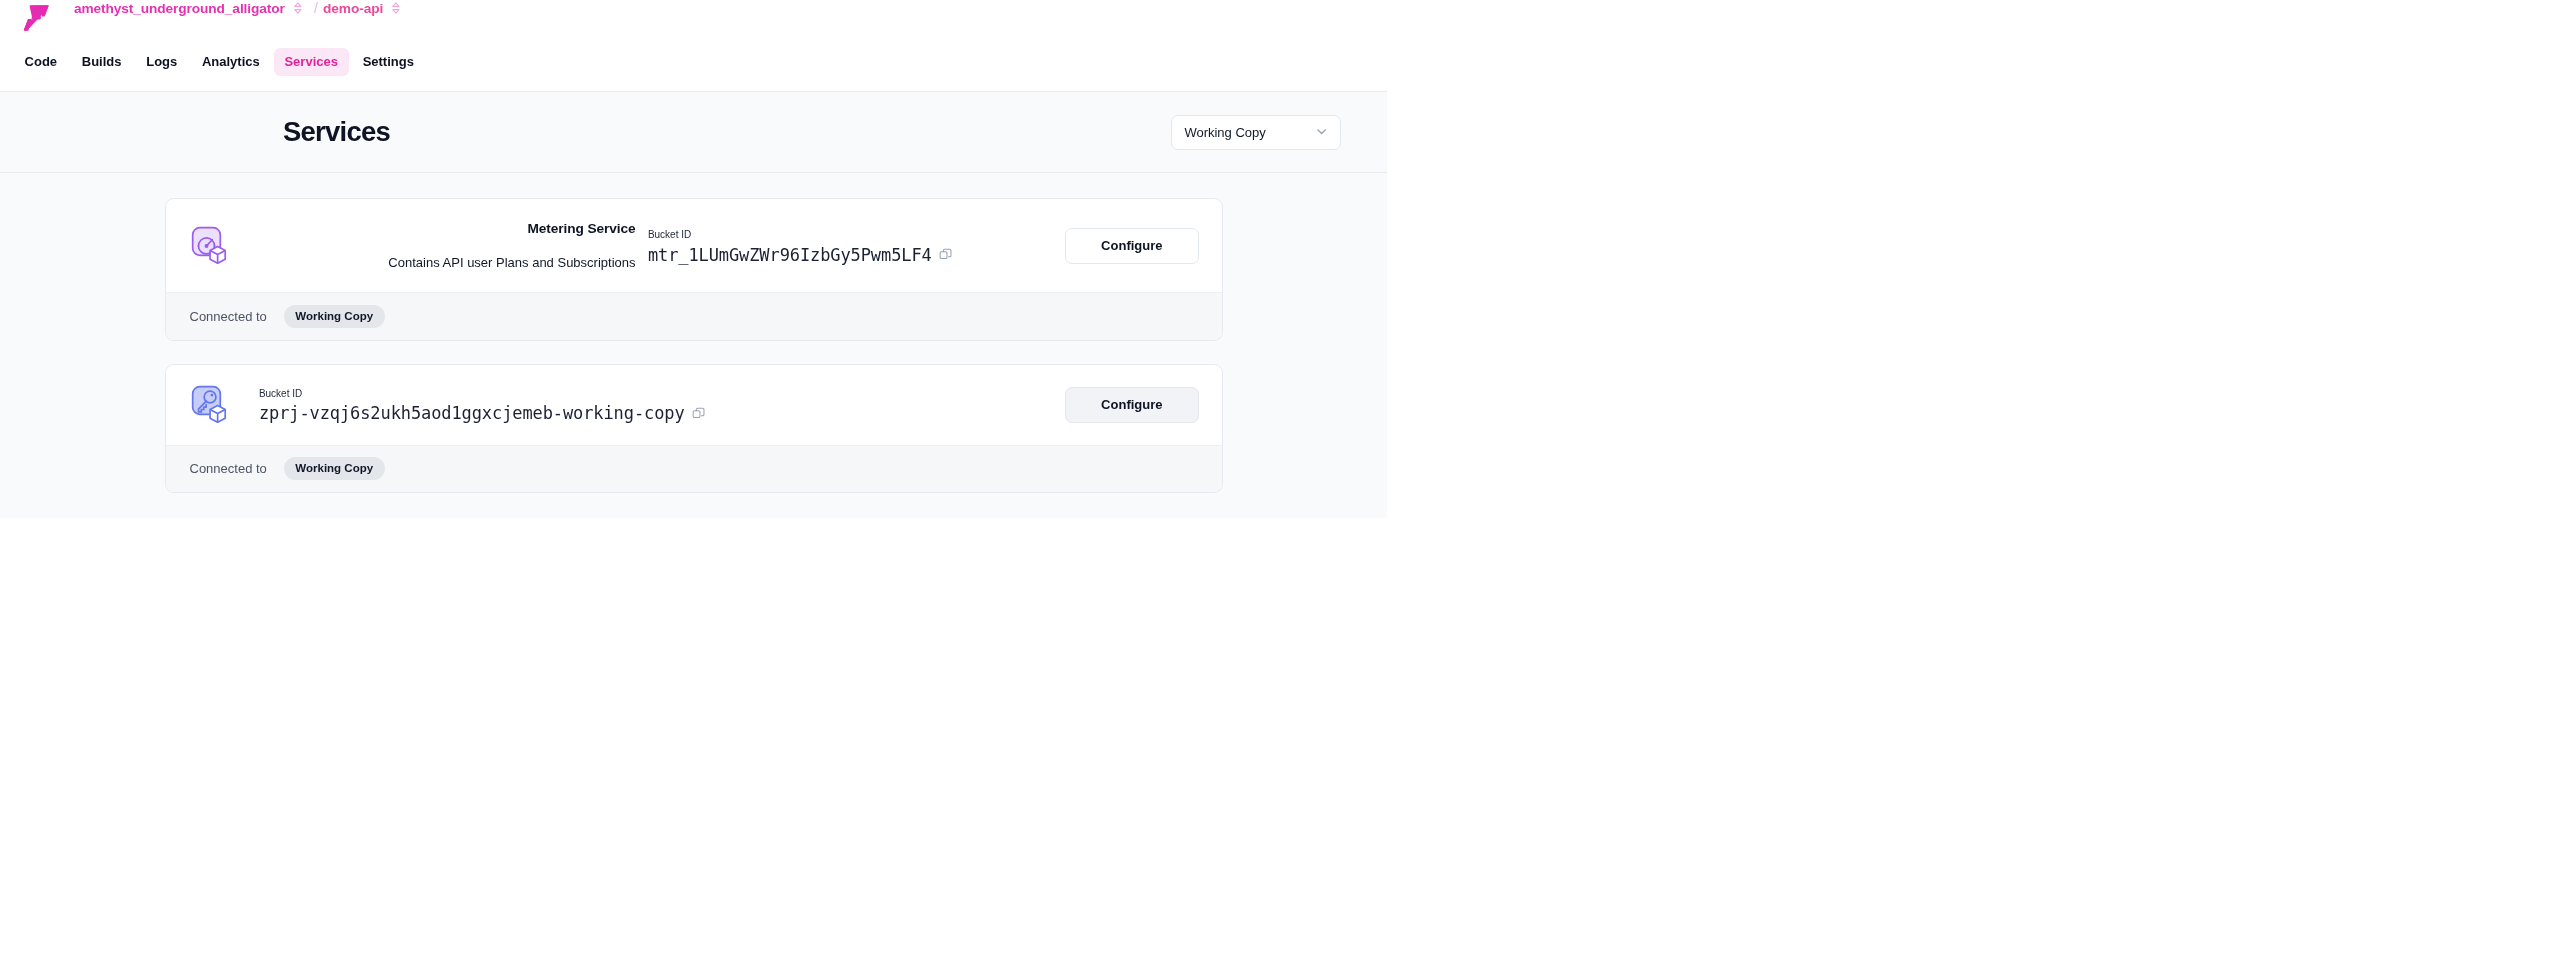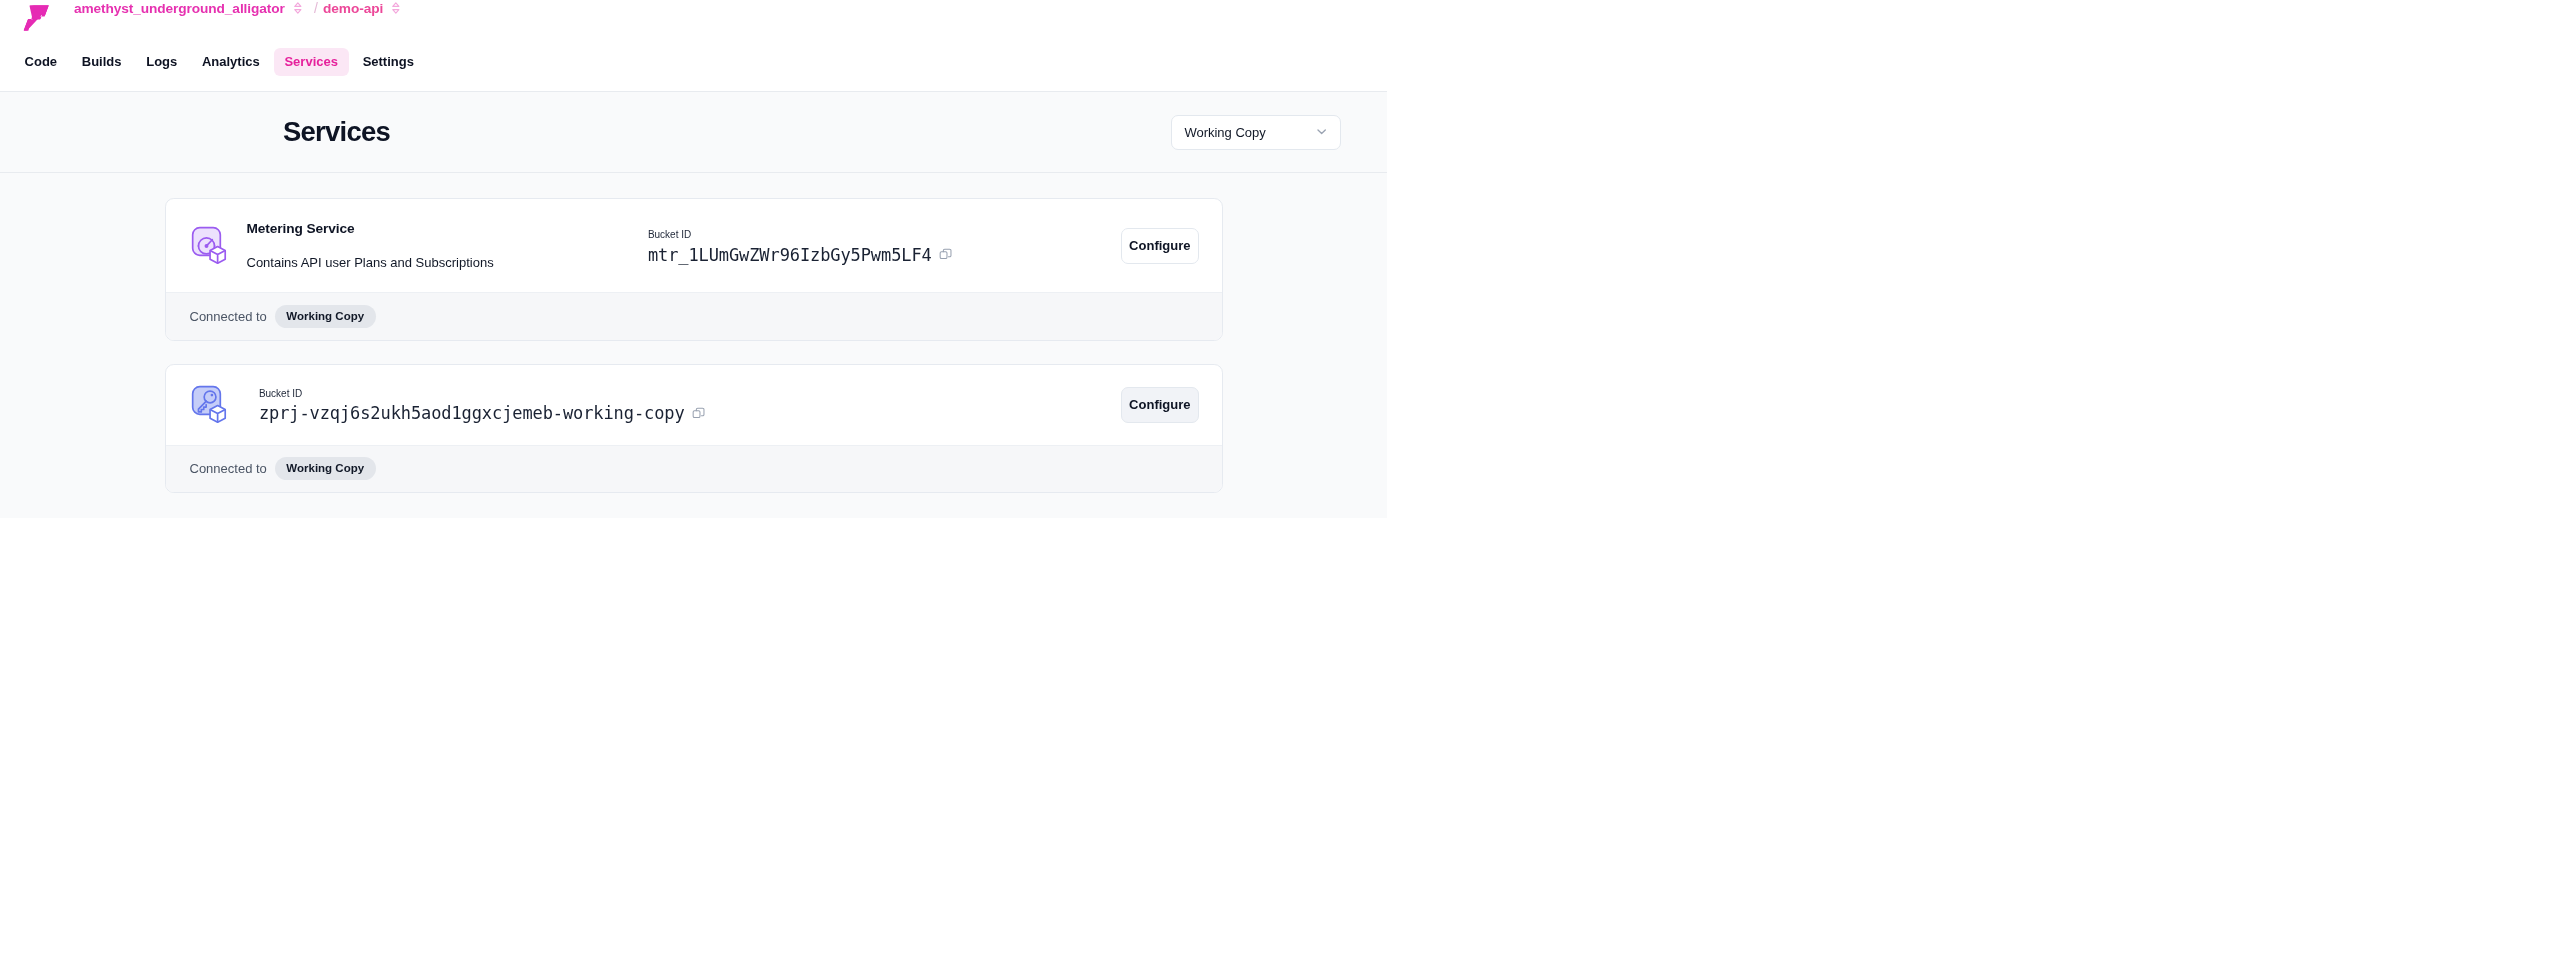--- a/index.html
+++ b/index.html
@@ -170,21 +170,21 @@
   }
 
   .svc-icon {
     width: 41px;
     height: 41px;
     flex: 0 0 41px;
     margin-right: 16px;
     display: block;
   }
 
-  .svc-text { flex: 0 0 389px; }
+  .svc-text { flex: 0 0 389px; text-align: right; }
 
   .svc-name {
     font-size: 13.7px;
     font-weight: 700;
     color: #0e1424;
     letter-spacing: -0.1px;
     line-height: 1.45;
   }
 
   .svc-desc {
@@ -217,40 +217,40 @@
     color: #1a2233;
     letter-spacing: -0.1px;
     white-space: nowrap;
   }
 
   .copy-icon { color: #98a1b0; display: flex; cursor: pointer; }
 
   .btn-configure {
     flex: 0 0 auto;
     height: 36px;
-    padding: 0 7px;
+    padding: 0 35px;
     border: 0.9px solid #e3e8ee;
     border-radius: 7px;
     background: #ffffff;
     font-size: 13px;
     font-weight: 600;
     color: #0e1424;
     font-family: "Liberation Sans", sans-serif;
     cursor: pointer;
     white-space: nowrap;
   }
   .btn-configure.hover { background: #f1f3f7; }
 
   .card-foot {
     background: #f6f7f9;
     border-top: 0.9px solid #edf0f4;
     display: flex;
     align-items: center;
     padding: 11.5px 24px;
-    gap: 8px;
+    gap: 17px;
   }
 
   .foot-label {
     font-size: 13px;
     font-weight: 400;
     color: #4b5565;
   }
 
   .badge {
     background: #e3e6eb;

